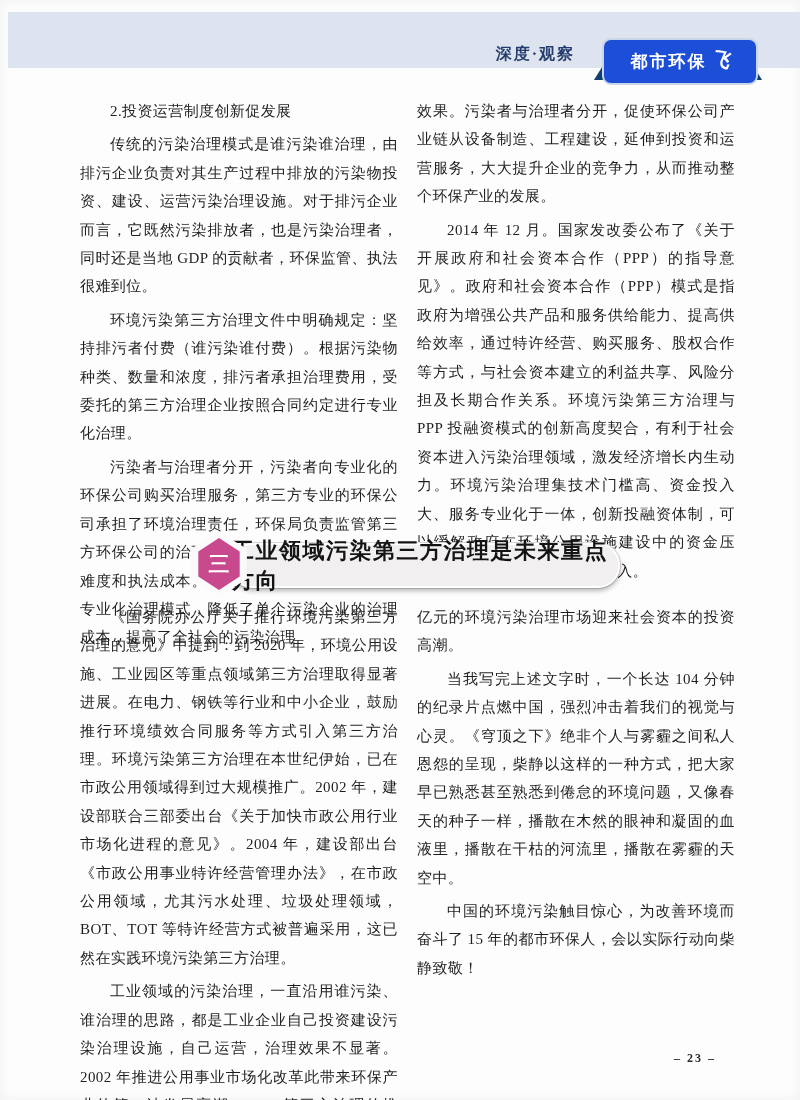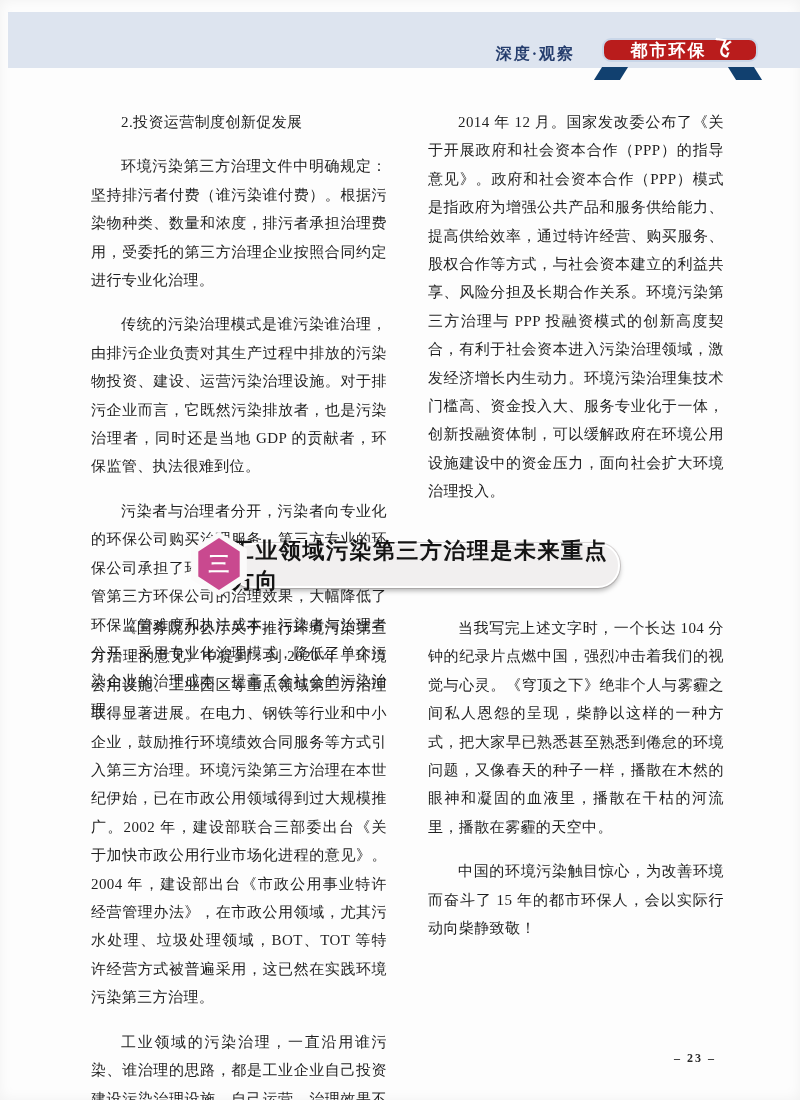--- a/index.html
+++ b/index.html
@@ -23,35 +23,35 @@
   .brand-wrap { position:absolute; left:596px; top:38px; width:168px; height:46px; }
   .badge-notch-left {
     position:absolute; left:2px; bottom:4px; width:26px; height:13px;
     background:#11406f; transform:skewX(-32deg);
   }
   .badge-notch-right {
     position:absolute; right:6px; bottom:4px; width:26px; height:13px;
     background:#11406f; transform:skewX(32deg);
   }
   .brand-badge {
-    position:absolute; left:6px; top:0; width:156px; height:24px;
-    background:#b91c1c; border:2px solid #c9d6e8; border-radius:9px;
+    position:absolute; left:6px; top:0; width:156px; height:47px;
+    background:#1d4ed8; border:2px solid #c9d6e8; border-radius:9px;
     box-sizing:border-box;
     display:flex; align-items:center; justify-content:center; gap:4px;
     color:#ffffff; font-weight:bold; font-size:17px; letter-spacing:2px;
   }
   .brand-logo { font-size:19px; font-style:italic; transform:translateY(-2px) rotate(8deg); letter-spacing:0; }
 
   
   .col {
     position:absolute; width:328px;
     font-size:15px; line-height:28.4px; text-align:justify;
     letter-spacing:0.4px;
   }
-  .col p { margin:16px; }
+  .col p { margin:5px; }
   .indent { text-indent:2em; }
   .tl { left:75px;  top:92px; }
   .tr { left:412px; top:92px; }
   .bl { left:75px;  top:598px; }
   .br { left:412px; top:598px; }
 
   
   .banner { position:absolute; left:188px; top:536px; width:432px; height:58px; }
   .banner-pill {
     position:absolute; left:42px; right:0; top:7px; height:41px;
@@ -91,41 +91,43 @@
     <div class="badge-notch-left"></div>
     <div class="badge-notch-right"></div>
     <div class="brand-badge">
       <span>都市环保</span>
       <span class="brand-logo">飞</span>
     </div>
   </div>
 
   <div class="col tl">
     <p class="indent">2.投资运营制度创新促发展</p>
+    <p class="indent">传统的污染治理模式是谁污染谁治理，由排污企业负责对其生产过程中排放的污染物投资、建设、运营污染治理设施。对于排污企业而言，它既然污染排放者，也是污染治理者，同时还是当地 GDP 的贡献者，环保监管、执法很难到位。</p>
     <p class="indent">环境污染第三方治理文件中明确规定：坚持排污者付费（谁污染谁付费）。根据污染物种类、数量和浓度，排污者承担治理费用，受委托的第三方治理企业按照合同约定进行专业化治理。</p>
-    <p class="indent">传统的污染治理模式是谁污染谁治理，由排污企业负责对其生产过程中排放的污染物投资、建设、运营污染治理设施。对于排污企业而言，它既然污染排放者，也是污染治理者，同时还是当地 GDP 的贡献者，环保监管、执法很难到位。</p>
     <p class="indent">污染者与治理者分开，污染者向专业化的环保公司购买治理服务，第三方专业的环保公司承担了环境治理责任，环保局负责监管第三方环保公司的治理效果，大幅降低了环保监管难度和执法成本。污染者与治理者分开，采用专业化治理模式，降低了单个污染企业的治理成本，提高了全社会的污染治理</p>
   </div>
 
   <div class="col tr">
+    <p>效果。污染者与治理者分开，促使环保公司产业链从设备制造、工程建设，延伸到投资和运营服务，大大提升企业的竞争力，从而推动整个环保产业的发展。</p>
     <p class="indent">2014 年 12 月。国家发改委公布了《关于开展政府和社会资本合作（PPP）的指导意见》。政府和社会资本合作（PPP）模式是指政府为增强公共产品和服务供给能力、提高供给效率，通过特许经营、购买服务、股权合作等方式，与社会资本建立的利益共享、风险分担及长期合作关系。环境污染第三方治理与 PPP 投融资模式的创新高度契合，有利于社会资本进入污染治理领域，激发经济增长内生动力。环境污染治理集技术门槛高、资金投入大、服务专业化于一体，创新投融资体制，可以缓解政府在环境公用设施建设中的资金压力，面向社会扩大环境治理投入。</p>
   </div>
 
   <div class="banner">
     <div class="banner-pill">工业领域污染第三方治理是未来重点方向</div>
     <div class="hex-outer"></div>
     <div class="hex-inner">三</div>
   </div>
 
   <div class="col bl">
     <p class="indent">《国务院办公厅关于推行环境污染第三方治理的意见》中提到：到 2020 年，环境公用设施、工业园区等重点领域第三方治理取得显著进展。在电力、钢铁等行业和中小企业，鼓励推行环境绩效合同服务等方式引入第三方治理。环境污染第三方治理在本世纪伊始，已在市政公用领域得到过大规模推广。2002 年，建设部联合三部委出台《关于加快市政公用行业市场化进程的意见》。2004 年，建设部出台《市政公用事业特许经营管理办法》，在市政公用领域，尤其污水处理、垃圾处理领域，BOT、TOT 等特许经营方式被普遍采用，这已然在实践环境污染第三方治理。</p>
     <p class="indent">工业领域的污染治理，一直沿用谁污染、谁治理的思路，都是工业企业自己投资建设污染治理设施，自己运营，治理效果不显著。2002 年推进公用事业市场化改革此带来环保产业的第一波发展高潮。2014 第三方治理的推进，则将是在治理模式、治理机制上的第二波重大改革，直接促进工业领域 800</p>
   </div>
 
   <div class="col br">
+    <p>亿元的环境污染治理市场迎来社会资本的投资高潮。</p>
     <p class="indent">当我写完上述文字时，一个长达 104 分钟的纪录片点燃中国，强烈冲击着我们的视觉与心灵。《穹顶之下》绝非个人与雾霾之间私人恩怨的呈现，柴静以这样的一种方式，把大家早已熟悉甚至熟悉到倦怠的环境问题，又像春天的种子一样，播散在木然的眼神和凝固的血液里，播散在干枯的河流里，播散在雾霾的天空中。</p>
     <p class="indent">中国的环境污染触目惊心，为改善环境而奋斗了 15 年的都市环保人，会以实际行动向柴静致敬！</p>
 
   </div>
 
   <div class="page-number">– 23 –</div>
 
 </div>
 
 </body></html>

